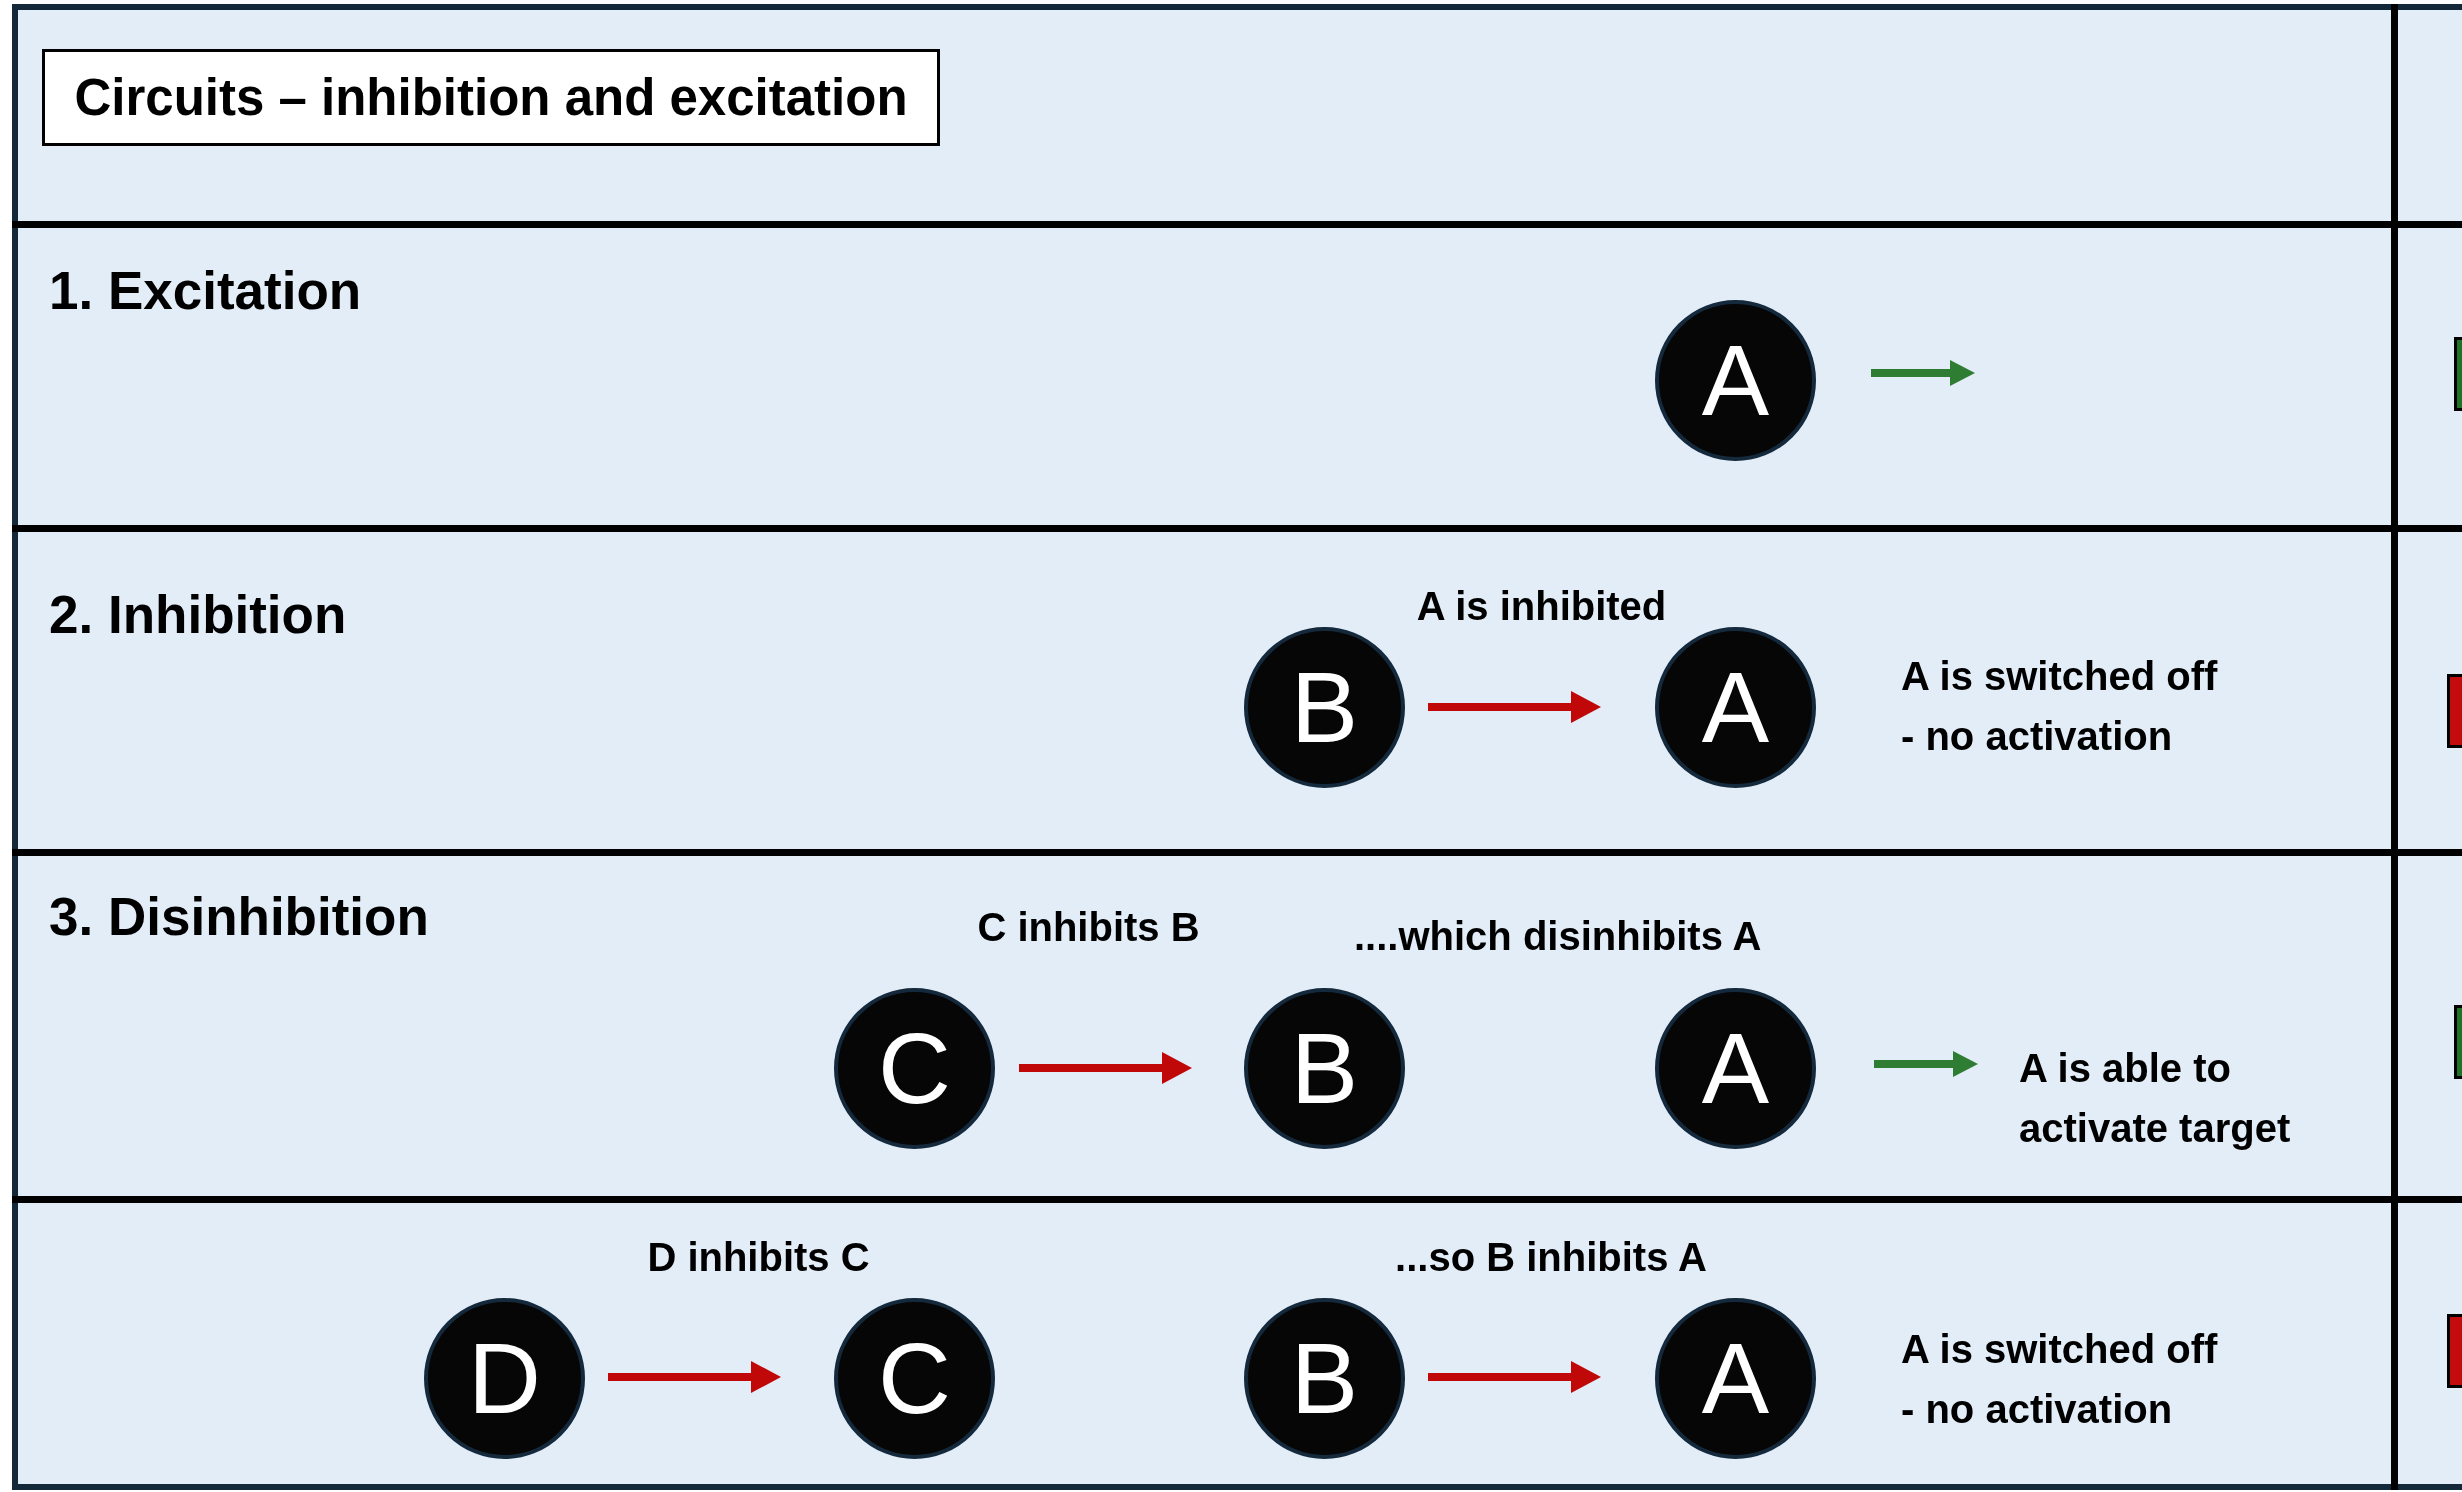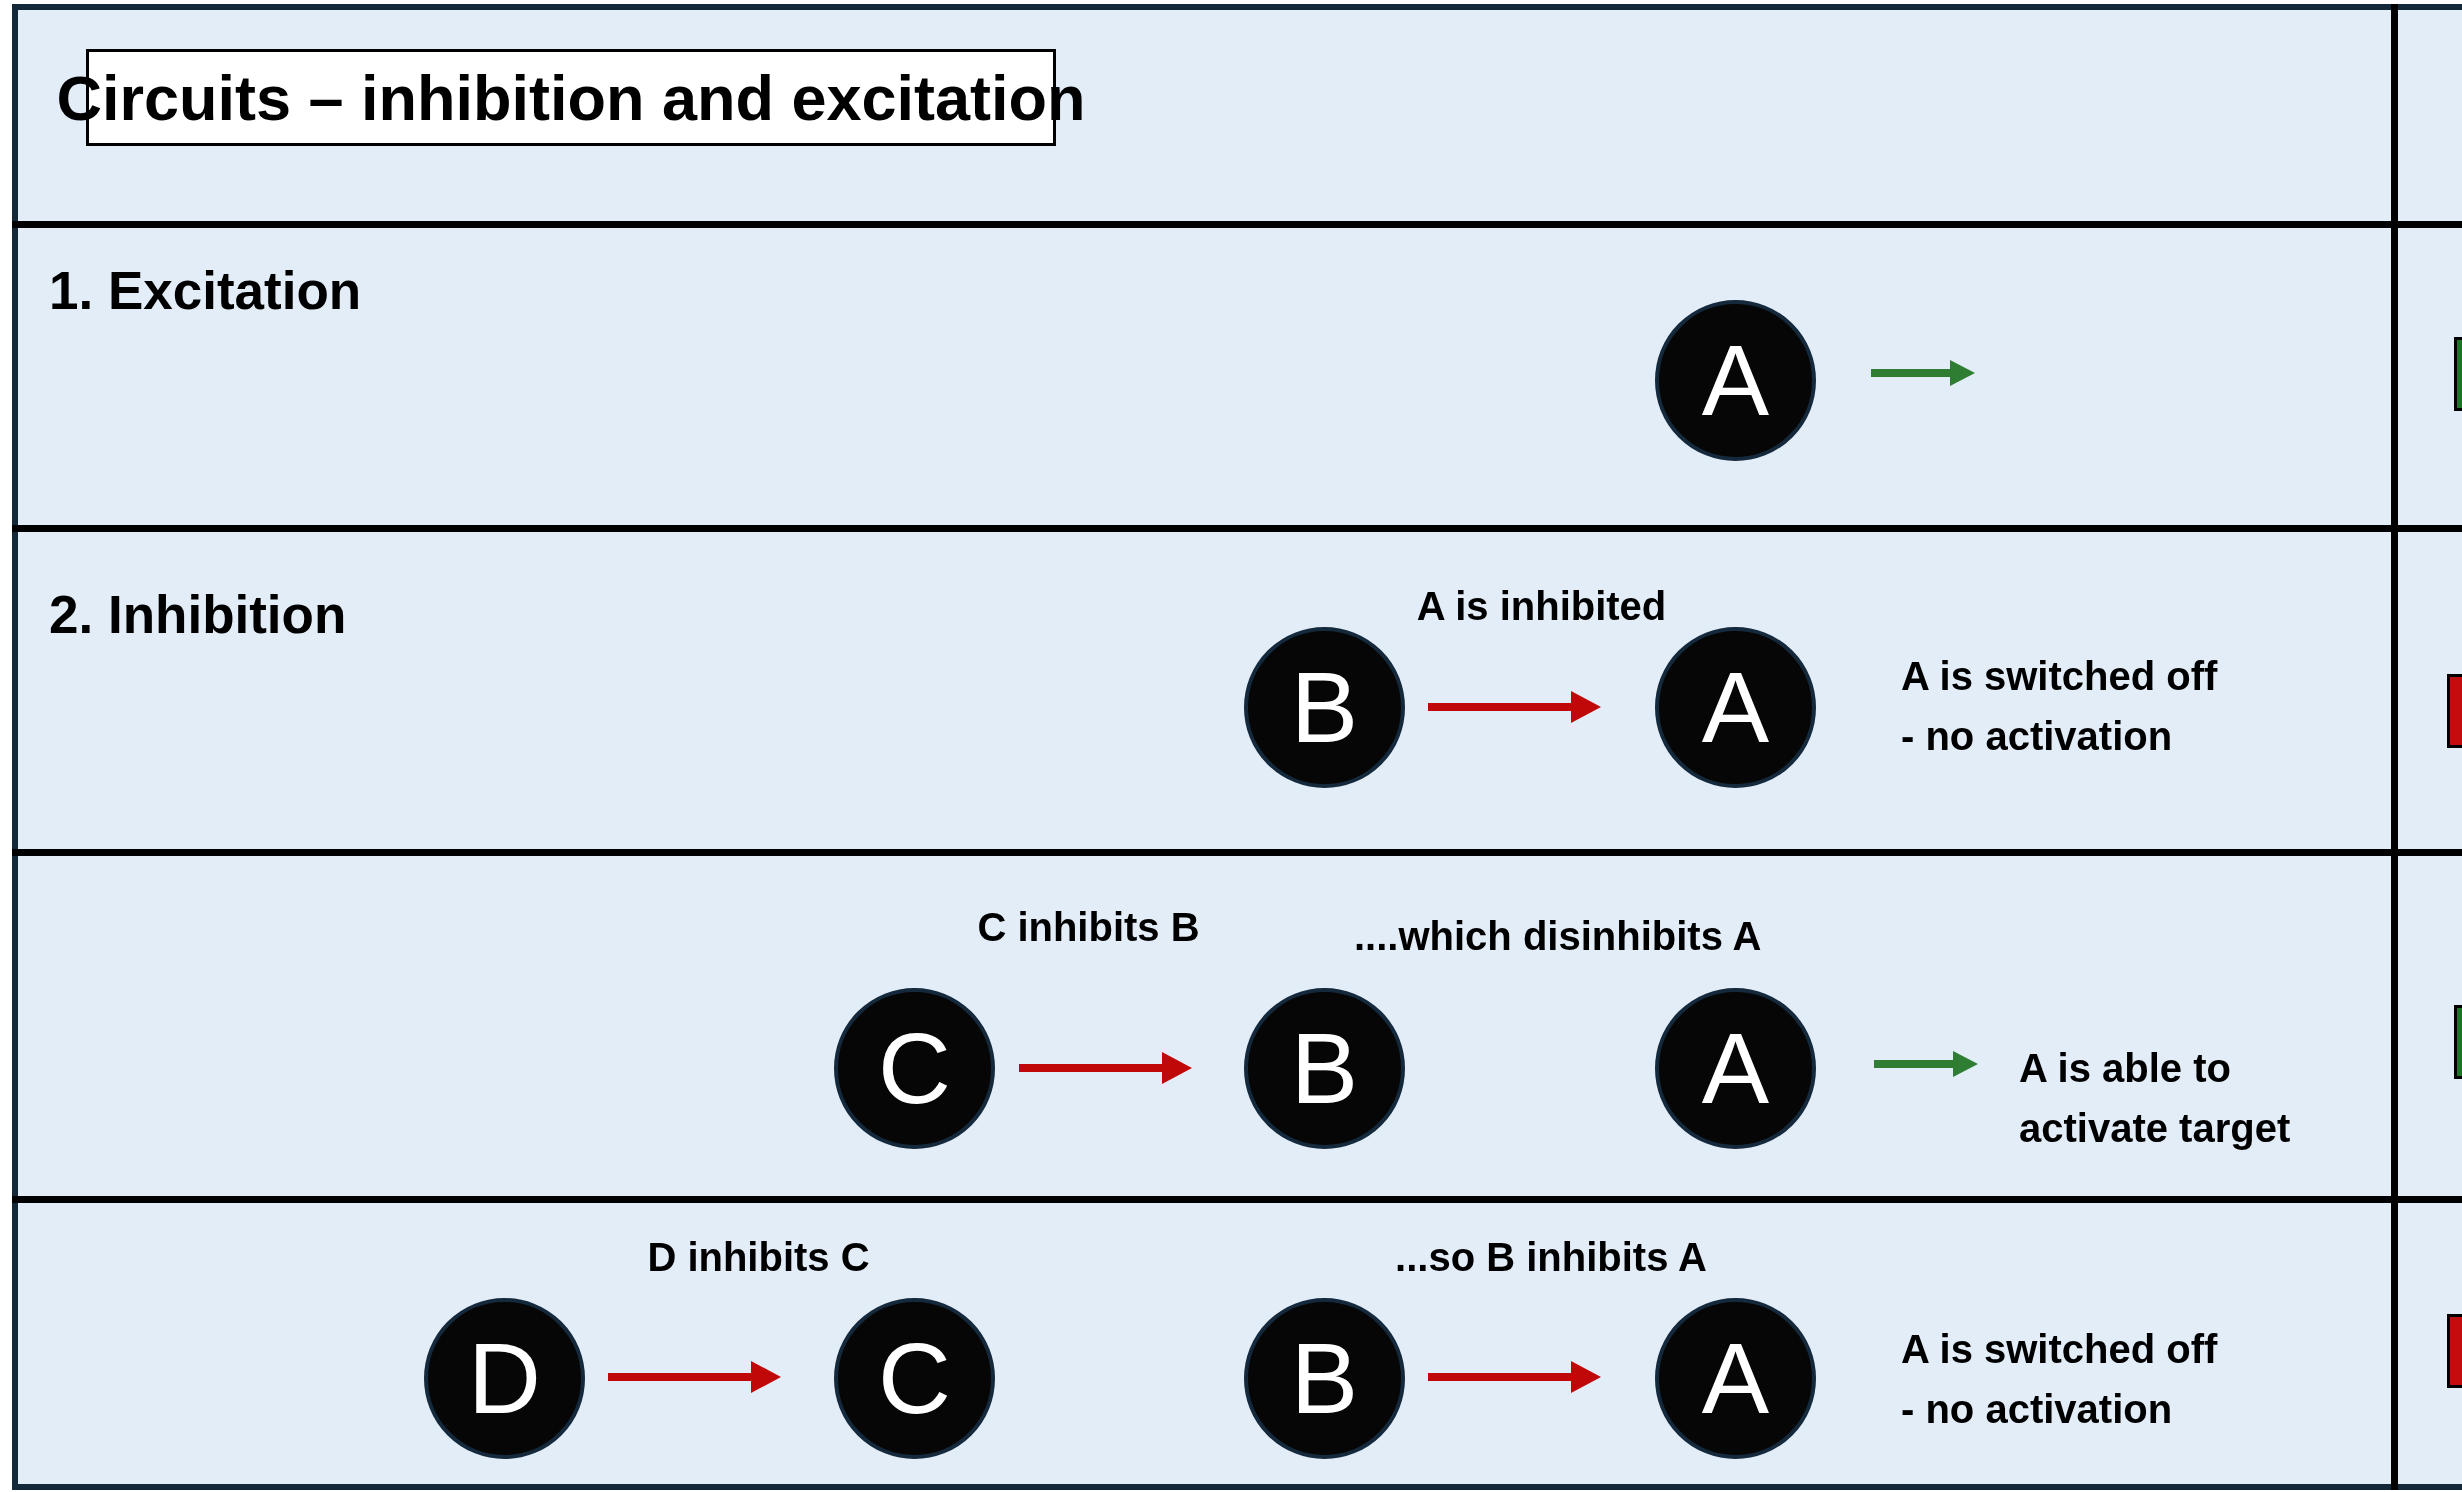--- a/index.html
+++ b/index.html
@@ -10,24 +10,24 @@
     font-family:"Liberation Sans", sans-serif;
     overflow:hidden;
   }
   .table-bg{
     position:absolute;left:12.3px;top:3.9px;width:2759px;height:1486px;
     background:#e3edf8;border:6.9px solid #13293a;box-sizing:border-box;
   }
   .vline{position:absolute;background:#000000;width:6.9px;}
   .hline{position:absolute;background:#000000;height:6.9px;}
   .title-box{
-    position:absolute;left:42px;top:49px;width:970px;height:97px;
+    position:absolute;left:42px;top:49px;width:898px;height:97px;
     background:#ffffff;border:3.4px solid #000;box-sizing:border-box;
     display:flex;align-items:center;justify-content:center;
-    font-size:63px;font-weight:bold;color:#000;white-space:nowrap;margin-left:44px;
+    font-size:51px;font-weight:bold;color:#000;white-space:nowrap;
   }
   .effect-header{
     position:absolute;left:2408px;top:83px;width:345px;
     text-align:center;font-size:58px;font-weight:bold;color:#000;
     text-decoration:underline;
   }
   .heading{position:absolute;font-size:53px;font-weight:bold;color:#000;white-space:nowrap;}
   .lbl{position:absolute;font-size:40px;font-weight:bold;color:#000;text-align:center;white-space:nowrap;}
   .ann{position:absolute;font-size:40px;font-weight:bold;color:#000;white-space:pre-line;line-height:1.5;}
   .node{
@@ -87,20 +87,21 @@
     <span class="shaft"></span>
     <span class="head"></span>
   </div>
   <div class="node" style="left:1655px;top:627px;">
     <span>A</span>
   </div>
   <div class="ann" style="left:1901px;top:646px;">A is switched off
 - no activation</div>
   <div class="badge red" style="left:2447px;top:674px;">Inhibition</div>
 
+  <div class="heading" style="left:49px;top:886px;">3. Disinhibition</div>
   <div class="lbl" style="left:936px;top:905px;width:305px;">C inhibits B</div>
   <div class="lbl" style="left:1354px;top:914px;width:394px;">....which disinhibits A</div>
   <div class="node" style="left:834px;top:988px;">
     <span>C</span>
   </div>
   <div class="arrow red" style="left:1019px;top:1052px;">
     <span class="shaft"></span>
     <span class="head"></span>
   </div>
   <div class="node" style="left:1244px;top:988px;">

